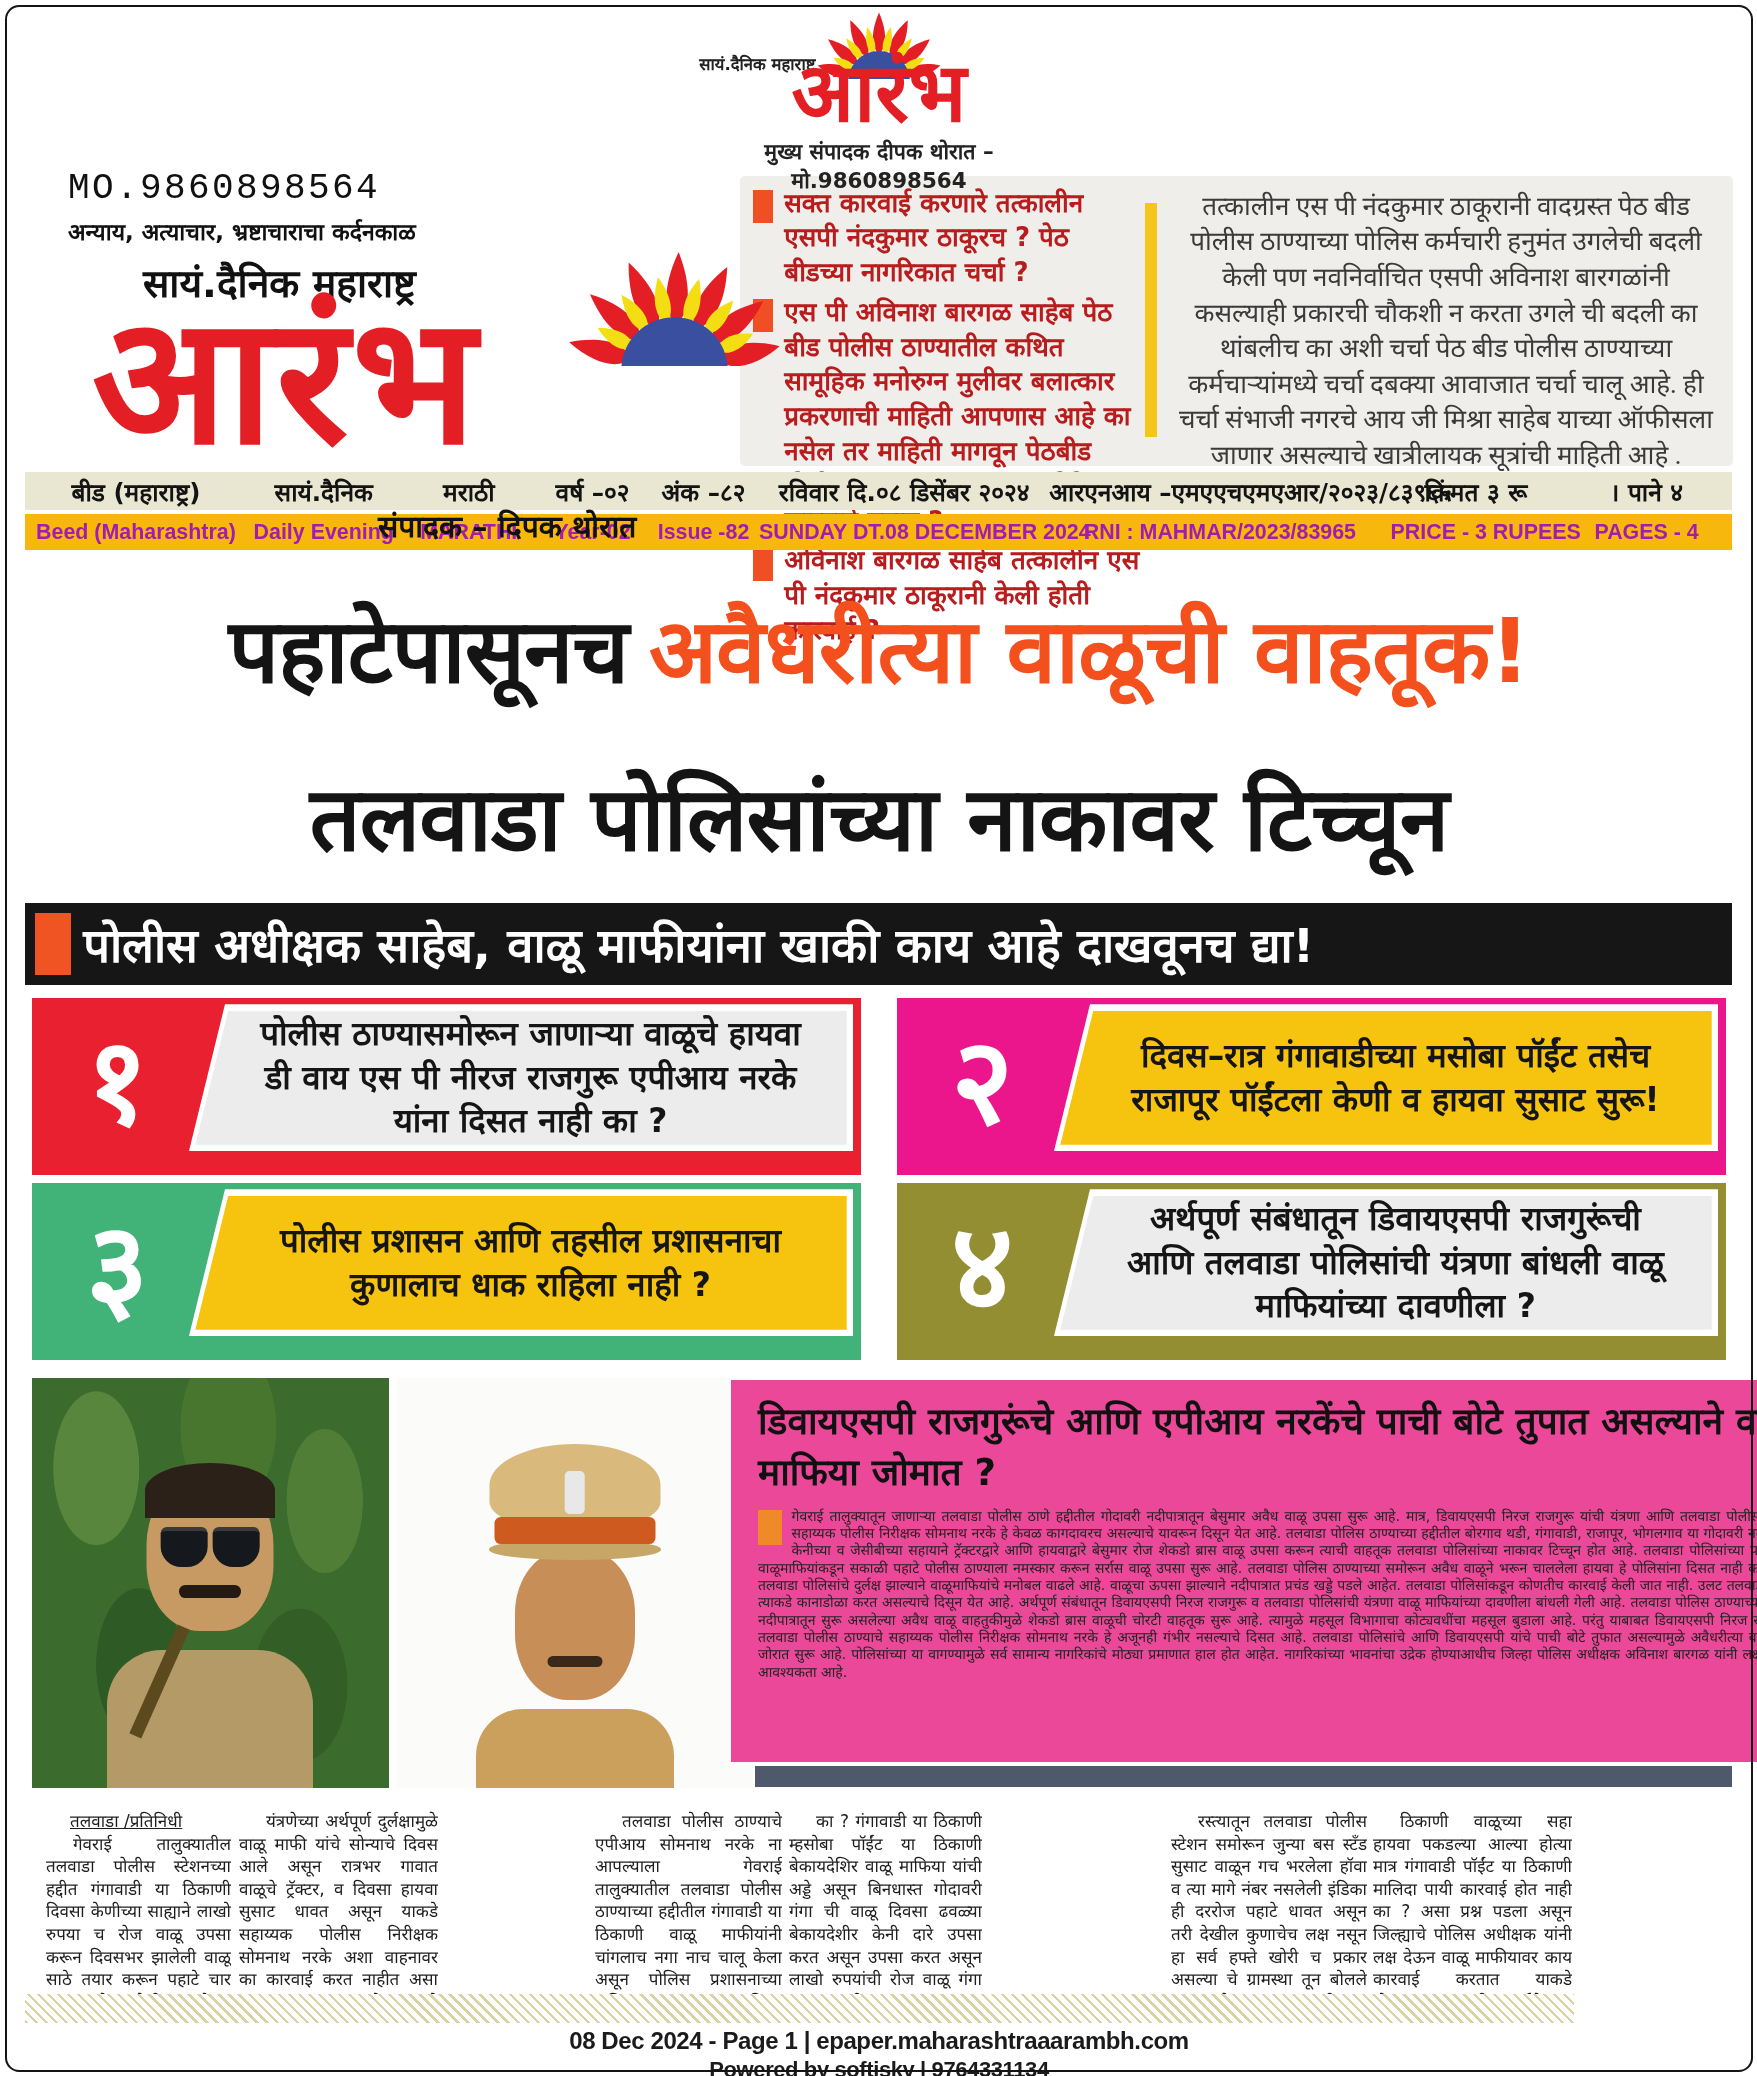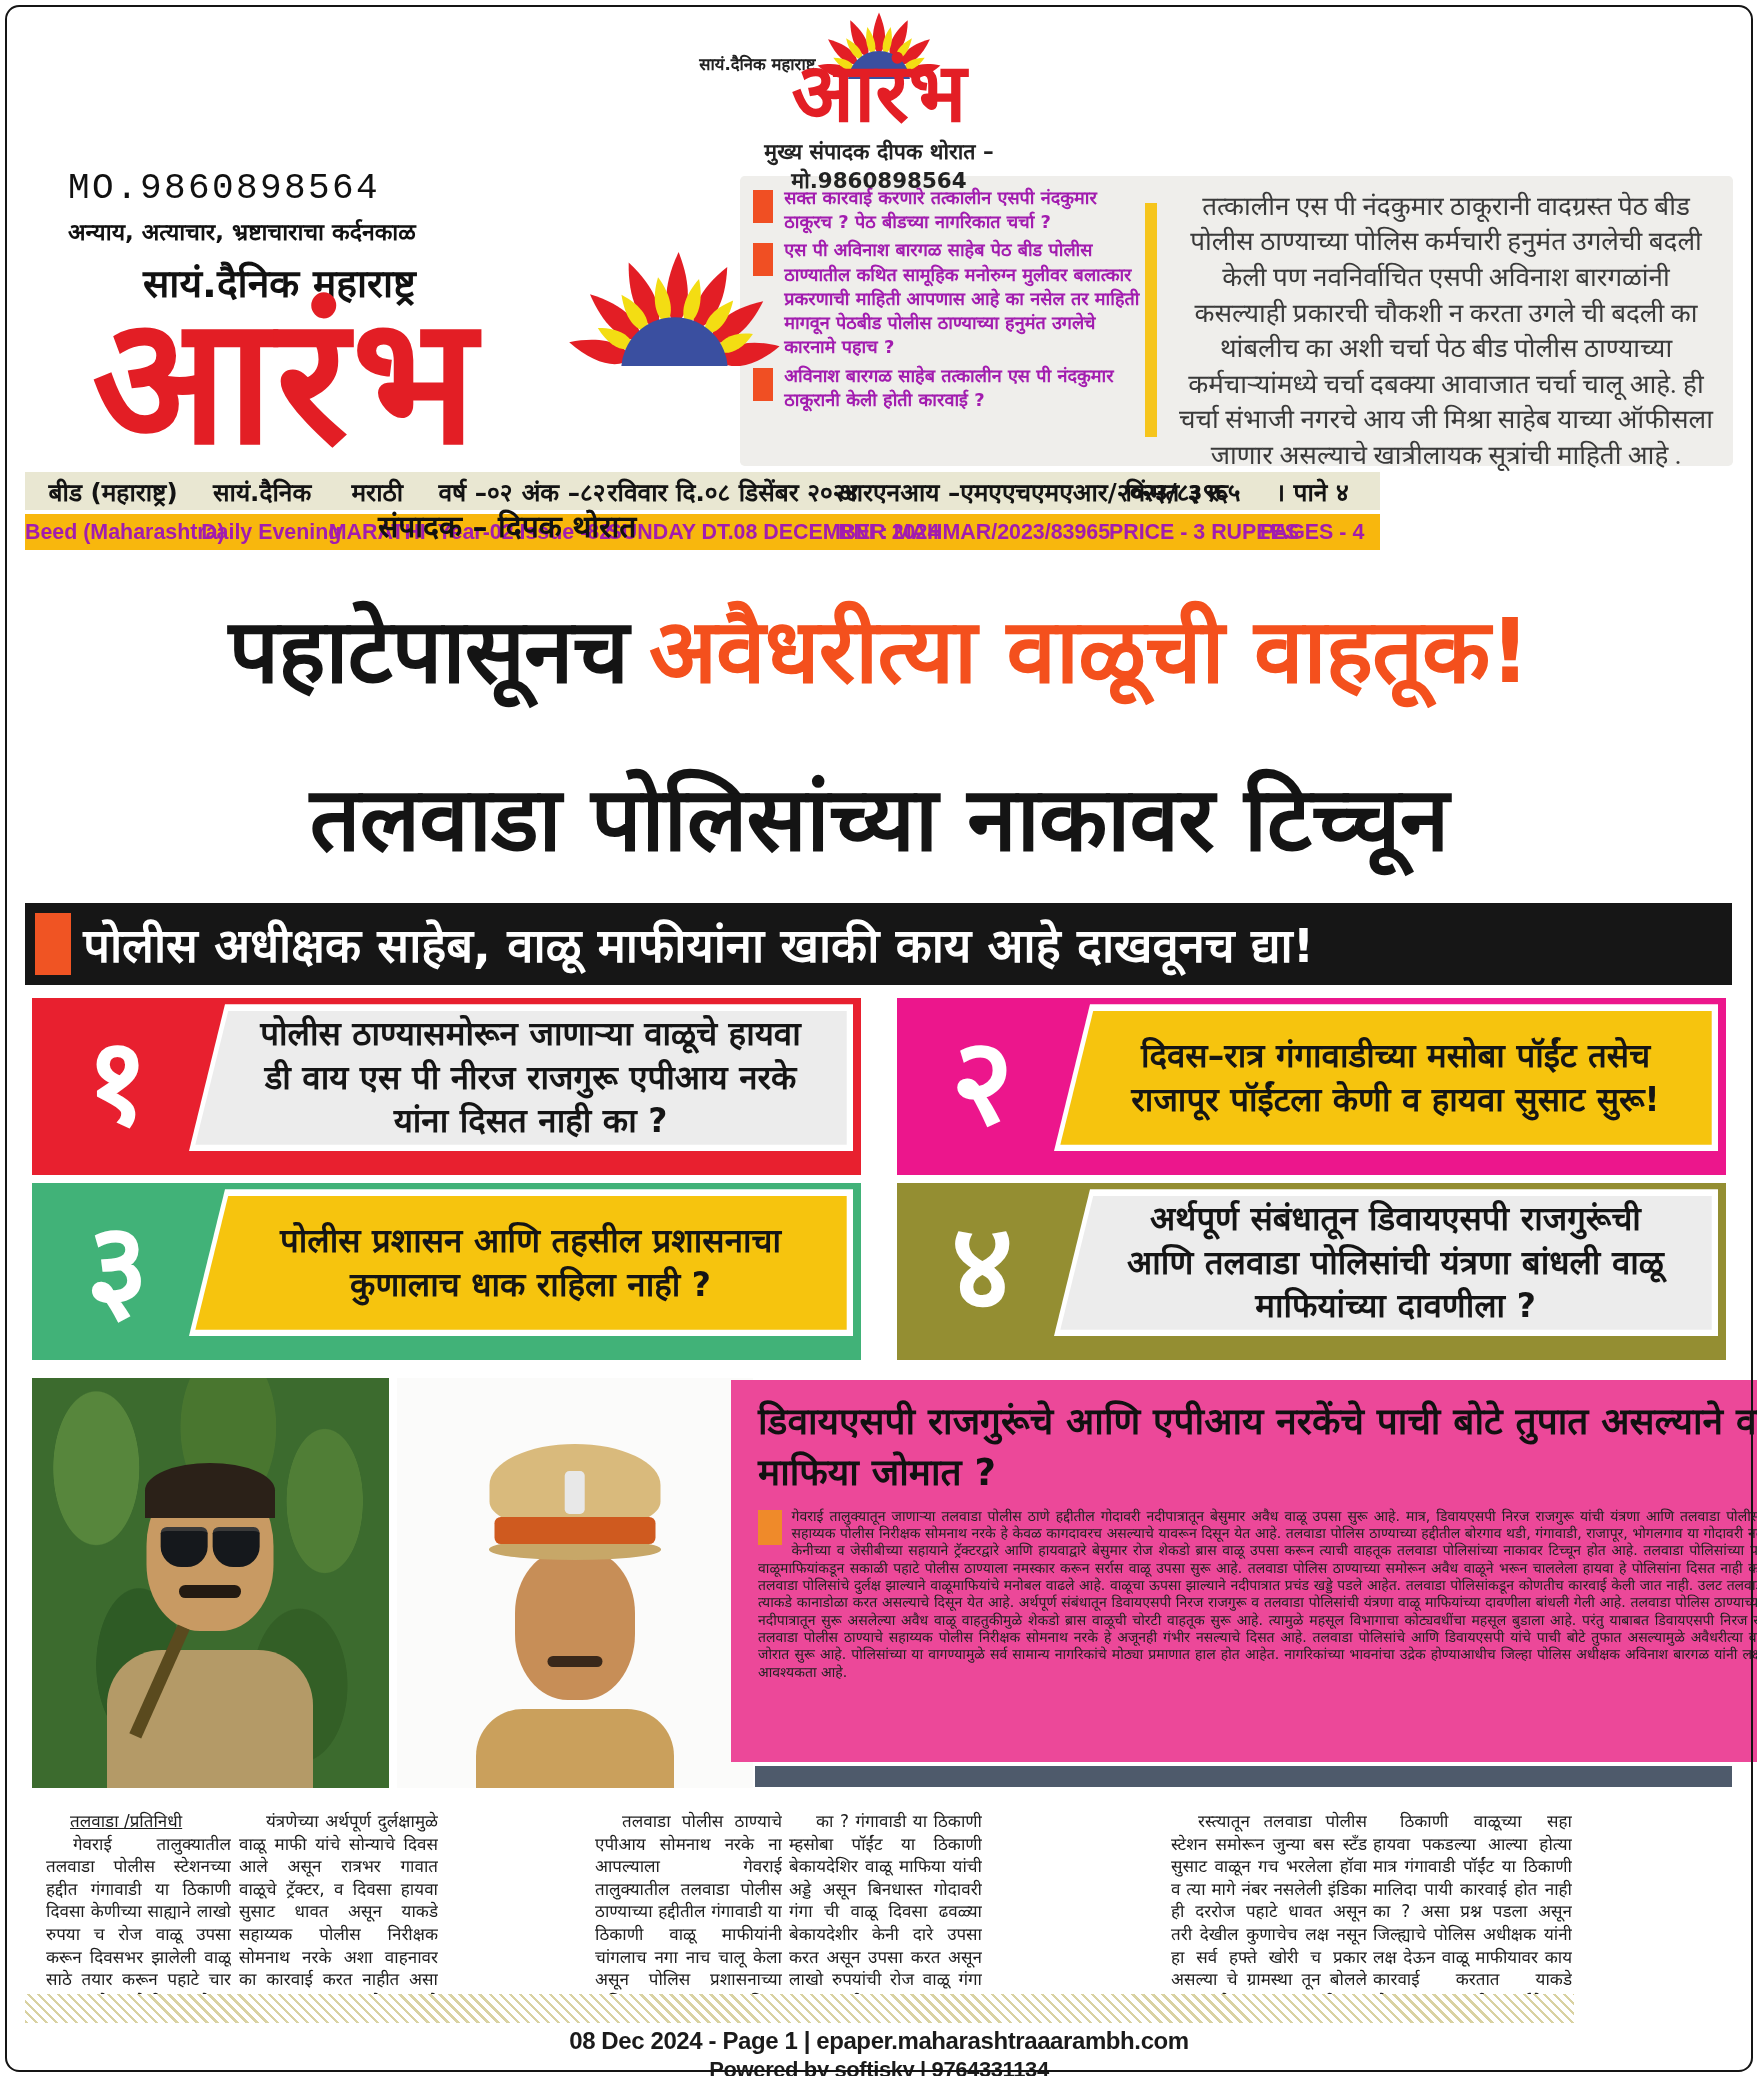--- a/index.html
+++ b/index.html
@@ -23,27 +23,27 @@
   .ml-big{position:relative;margin-top:-4.7px;height:198px;}
   .ml-big .sun-big{position:absolute;right:-28.5px;top:-57px;z-index:1;}
   .ml-title{position:absolute;left:24px;top:-11px;font-size:177px;line-height:1.0;font-weight:800;color:#e31e25;z-index:2;letter-spacing:3.2px;}
   .ml-editor{margin:3.2px 0 0 310px;font-size:30px;font-weight:bold;color:#111;}
 
   
   .head-panel{position:absolute;left:740px;top:176px;width:993px;height:290px;background:#efeeeb;border-radius:4.7px;z-index:3;}
   .bullets{position:absolute;left:12.7px;top:9.5px;width:389px;}
   .bullet{display:flex;margin-bottom:4.7px;}
   .bullet .sq{flex:0 0 20.6px;height:33px;background:#f04f23;margin:4.7px 11px 0 0;}
-  .bullet .bt{font-size:18px;line-height:1.34;font-weight:bold;color:#a21caf;}
+  .bullet .bt{font-size:26px;line-height:1.34;font-weight:bold;color:#b91c1c;}
   .hp-divider{position:absolute;left:405px;top:27px;width:12px;height:234px;background:#f6c51c;}
   .side-note{position:absolute;left:434px;top:12.7px;width:544px;font-family:"Liberation Serif",serif;
              font-size:26px;line-height:1.37;color:#3a3a3a;text-align:center;}
 
   
-  .infobar{position:absolute;left:25px;top:472px;width:1355px;z-index:3;}
+  .infobar{position:absolute;left:25px;top:472px;width:1707px;z-index:3;}
   .ib-row{display:flex;align-items:center;}
   .ib-row1{height:38px;background:#e9e7d2;font-size:24.5px;font-weight:bold;color:#131313;}
   .ib-row2{height:36px;background:#f8b70d;margin-top:4px;font-family:"Liberation Sans",sans-serif;
            font-size:21.4px;font-weight:bold;color:#a21caf;}
   .ib-cell{text-align:center;white-space:nowrap;overflow:visible;}
   .ib-cell:nth-child(1){width:13%;}
   .ib-cell:nth-child(2){width:9%;}
   .ib-cell:nth-child(3){width:8%;}
   .ib-cell:nth-child(4){width:6.5%;}
   .ib-cell:nth-child(5){width:6.5%;}

